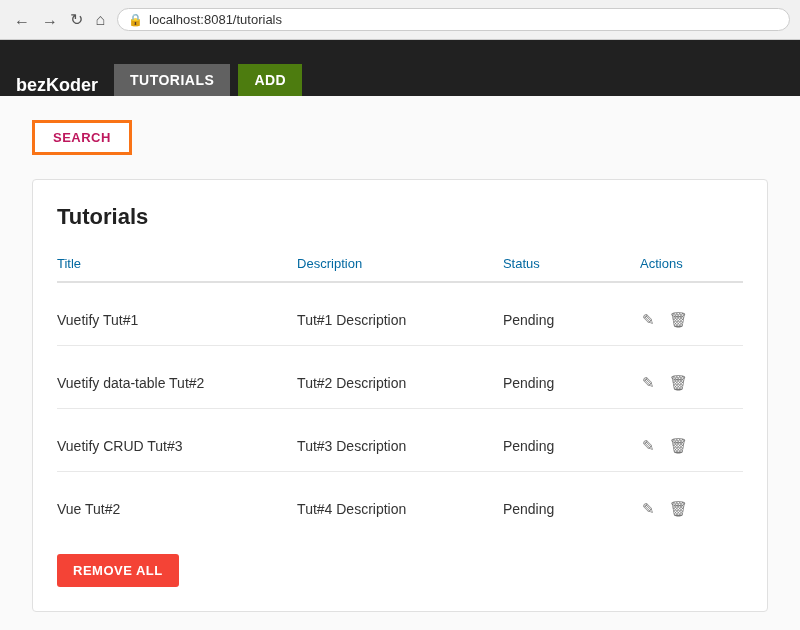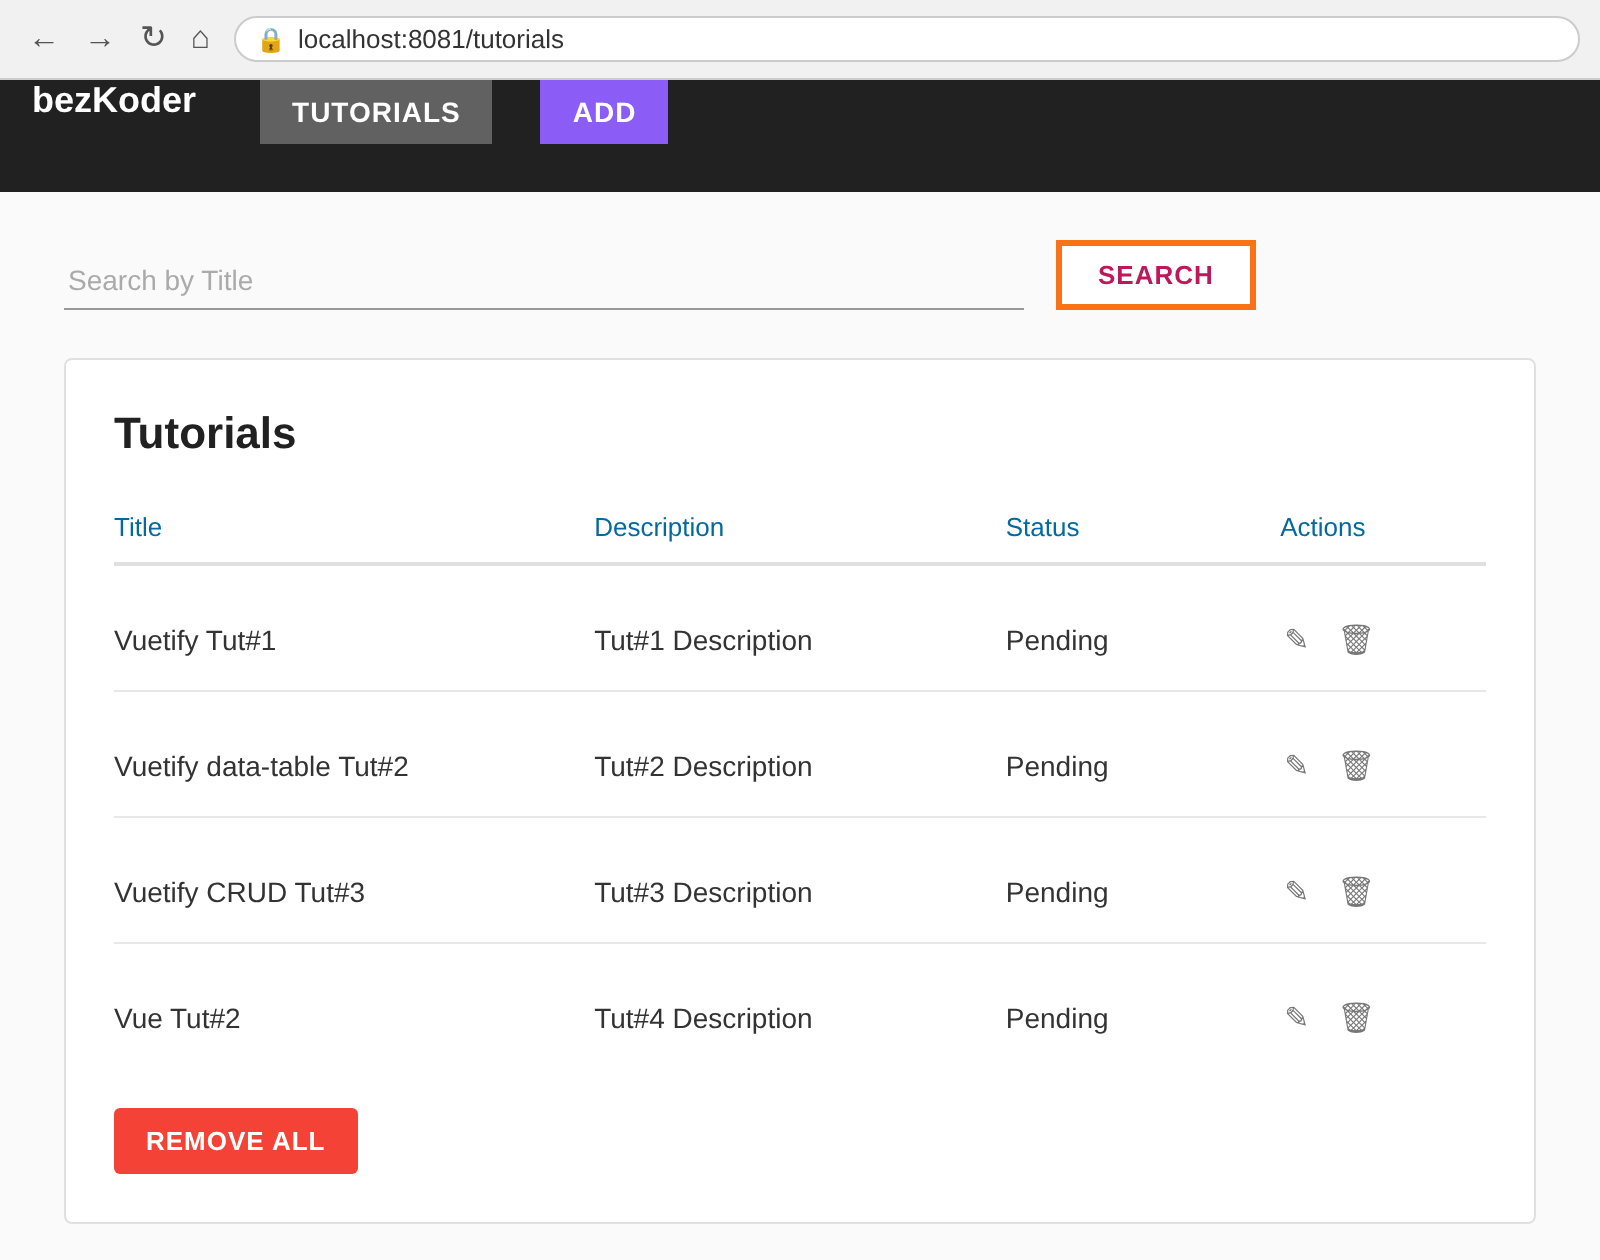--- a/index.html
+++ b/index.html
@@ -64,35 +64,35 @@
     .address-bar .lock-icon {
       color: #555;
       font-size: 12px;
     }
 
     
     .navbar {
       background: #212121;
       color: white;
       display: flex;
-      align-items: flex-start;
+      align-items: flex-end;
       padding: 0 16px;
       height: 56px;
-      gap: 24px;
+      gap: 8px;
     }
 
     .navbar-brand {
       color: white;
       font-size: 18px;
       font-weight: bold;
       margin-right: 8px;
     }
 
     .navbar-btn {
-      background: #8b5cf6;
+      background: #4d7c0f;
       color: white;
       border: none;
       padding: 8px 16px;
       font-size: 14px;
       font-weight: bold;
       cursor: pointer;
       letter-spacing: 0.5px;
     }
 
     .navbar-btn.active {
@@ -238,23 +238,20 @@
 
 <nav class="navbar">
   <span class="navbar-brand">bezKoder</span>
   <button class="navbar-btn active">TUTORIALS</button>
   <button class="navbar-btn">ADD</button>
 </nav>
 
 <div class="main-content">
 
   <div class="search-bar">
-    <div class="search-input-wrapper">
-      <input type="text" class="search-input" placeholder="Search by Title" style="">
-    </div>
     <button class="search-btn">SEARCH</button>
   </div>
 
   <div class="tutorials-card">
     <h2 class="card-title">Tutorials</h2>
 
     <table class="tutorials-table">
       <thead>
         <tr>
           <th class="col-title">Title</th>

